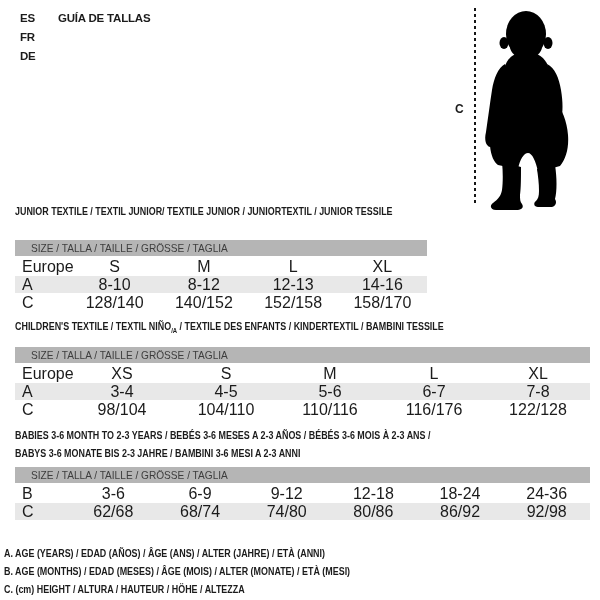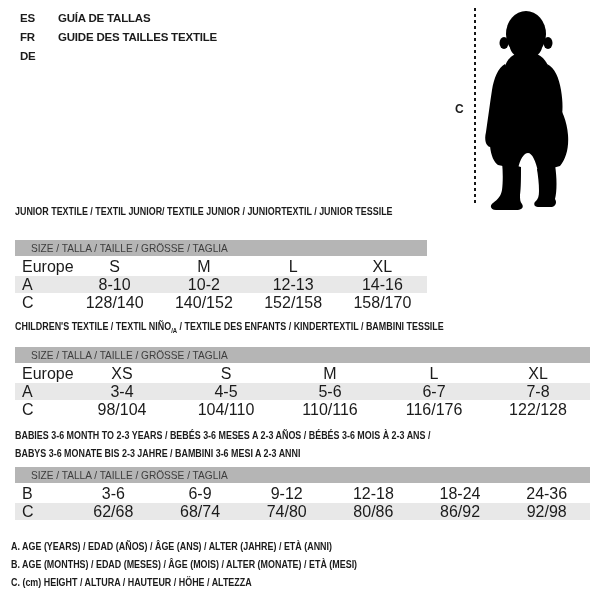--- a/index.html
+++ b/index.html
@@ -23,33 +23,32 @@
   .condense-sm{display:inline-block;transform:scaleX(0.92);transform-origin:0 50%;white-space:nowrap;}
   sub.nino{font-size:7px;}
   .size-table{position:absolute;left:15px;}
   .tbar{height:16px;line-height:16px;background:#b5b5b5;color:#3d3d3d;
     font-size:11px;padding-left:16px;margin-bottom:2px;}
   .trow{display:flex;height:17px;align-items:center;font-size:16px;margin-top:1px;}
   .trow.shaded{background:#e8e8e8;}
   .tlabel{width:48px;padding-left:7px;text-align:left;}
   .tcell{flex:1;text-align:center;}
   
-  .footnote{position:absolute;left:11px;font-weight:bold;font-size:10.5px;white-space:nowrap;}
+  .footnote{position:absolute;left:4px;font-weight:bold;font-size:10.5px;white-space:nowrap;margin-top:7px;}
 </style>
 </head>
 <body>
 
 <div class="lang-block">
   <div class="lang-row">
     <span class="lang-code">ES</span>
     <span class="lang-label">GUÍA DE TALLAS</span>
   </div>
   <div class="lang-row">
     <span class="lang-code">FR</span>
-    <span class="lang-label">GUIDE DES TAILLES TEXTILE</span>
   </div>
   <div class="lang-row">
     <span class="lang-code">DE</span>
   </div>
 </div>
 
 <div class="c-label">C</div>
 <div class="c-line"></div>
 <svg class="baby" width="95" height="205" viewBox="0 0 95 205" xmlns="http://www.w3.org/2000/svg">
   <g fill="#000000">
@@ -76,21 +75,21 @@
   <div class="trow">
     <span class="tlabel">Europe</span>
     <span class="tcell">S</span>
     <span class="tcell">M</span>
     <span class="tcell">L</span>
     <span class="tcell">XL</span>
   </div>
   <div class="trow shaded">
     <span class="tlabel">A</span>
     <span class="tcell">8-10</span>
-    <span class="tcell">10-2</span>
+    <span class="tcell">8-12</span>
     <span class="tcell">12-13</span>
     <span class="tcell">14-16</span>
   </div>
   <div class="trow">
     <span class="tlabel">C</span>
     <span class="tcell">128/140</span>
     <span class="tcell">140/152</span>
     <span class="tcell">152/158</span>
     <span class="tcell">158/170</span>
   </div>

